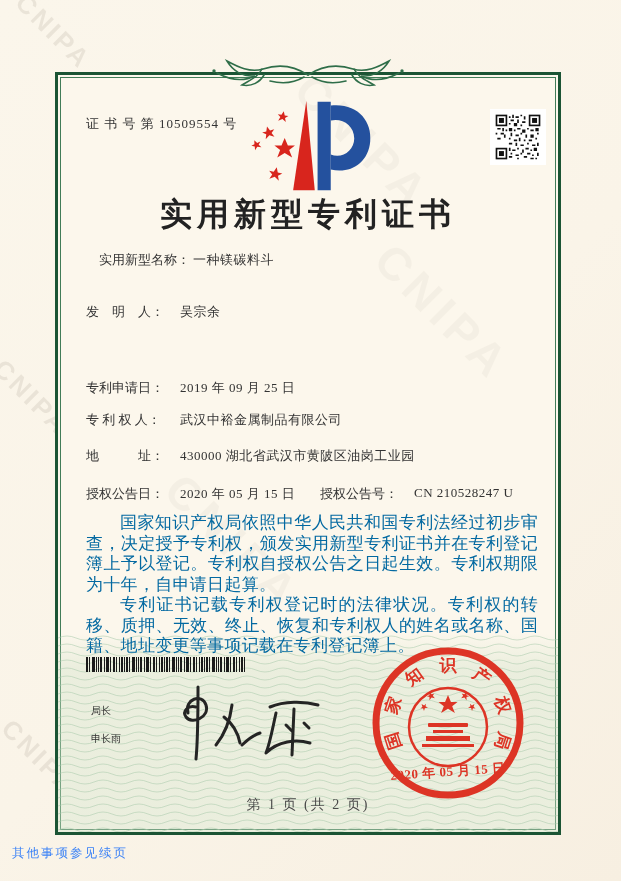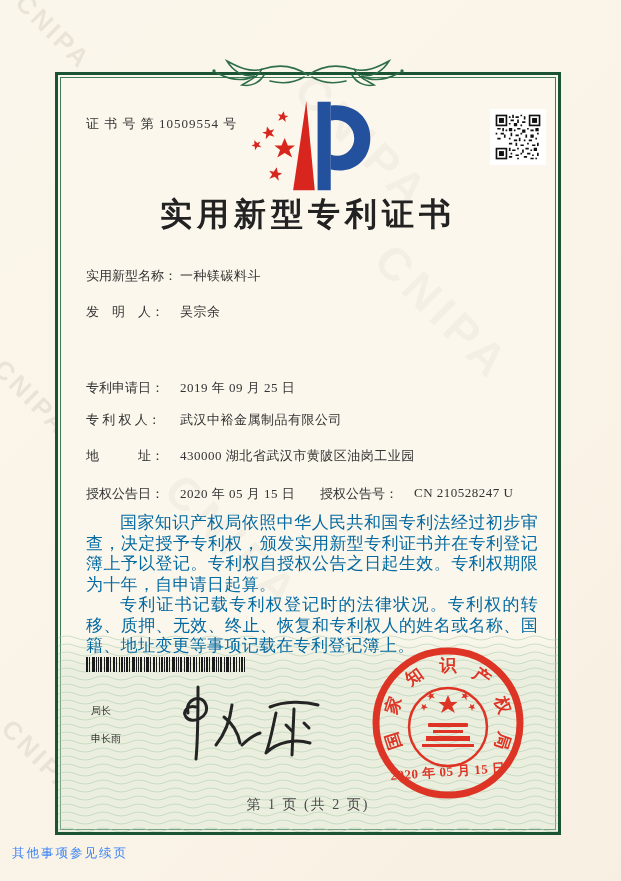--- a/index.html
+++ b/index.html
@@ -138,21 +138,21 @@
       <use href="#starL" transform="translate(47,53) scale(1.15)"></use>
       <use href="#starL" transform="translate(30,36) scale(0.7) rotate(-15)"></use>
       <use href="#starL" transform="translate(45,19) scale(0.6) rotate(10)"></use>
       <use href="#starL" transform="translate(17,49) scale(0.55) rotate(-25)"></use>
       <use href="#starL" transform="translate(37,80) scale(0.75) rotate(12)"></use>
     </g>
   </svg>
 
   <div class="title">实用新型专利证书</div>
 
-  <div class="row" style="top:192px;">
+  <div class="row" style="top:176px;margin-left:13px;">
     <span class="lbl">实用新型名称：</span>
     <span class="val">一种镁碳料斗</span>
   </div>
   <div class="row" style="top:228px;">
     <span class="lbl">发　明　人：</span>
     <span class="val">吴宗余</span>
   </div>
   <div class="row" style="top:300px;align-items:flex-end;">
     <span class="lbl">专利申请日：</span>
     <span class="val">2019 年 09 月 25 日</span>

